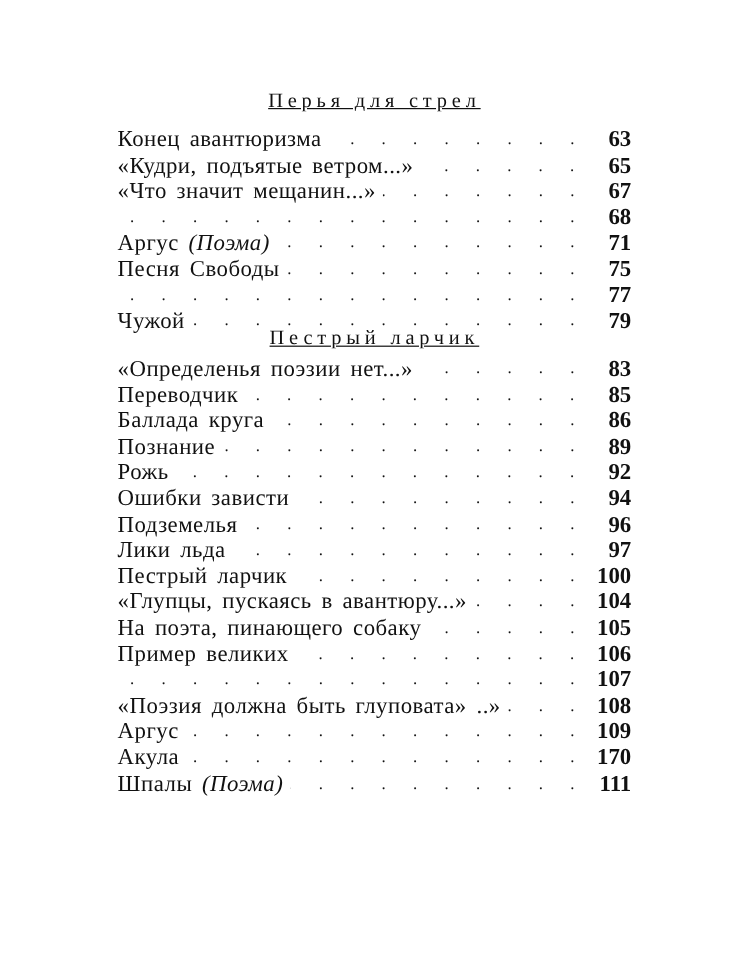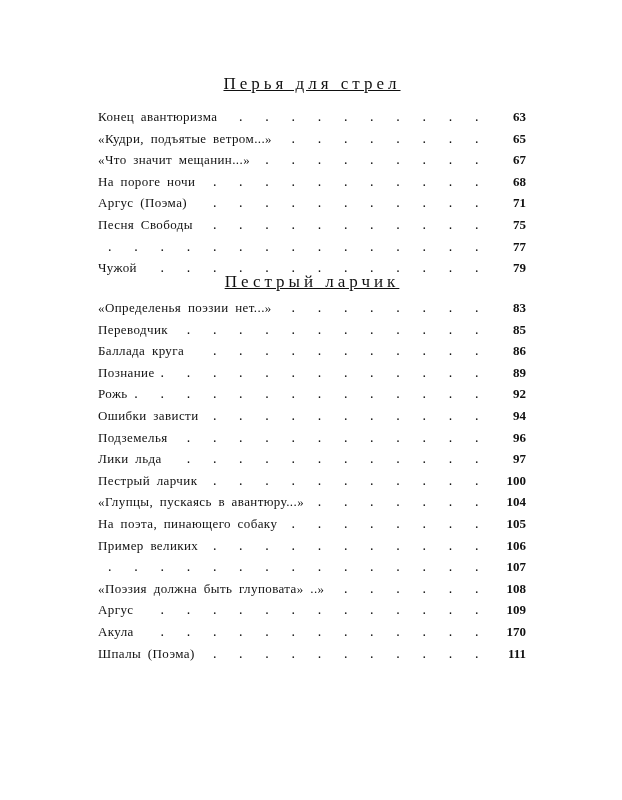--- a/index.html
+++ b/index.html
@@ -19,25 +19,25 @@
       height: 24px; line-height: 24px; text-decoration: underline;
     }
     .st1 { position: absolute; top: 72px; left: 0; right: 0; }
     .st2 { position: absolute; top: 270px; left: 0; right: 0; }
     .list { position: absolute; left: 0; right: 0; }
     .l1 { top: 106px; }
     .l2 { top: 297px; }
     .row {
       display: flex; align-items: center;
       height: 21.6px; line-height: 21.6px;
-      font-size: 13px;
+      font-size: 19px;
       white-space: nowrap;
     }
     .title { flex: 0 0 auto; letter-spacing: 0.4px; word-spacing: 3px; }
-    .title .it { }
+    .title .it { font-style: italic; }
     .dots {
       flex: 1 1 auto; overflow: hidden; margin: 0 8px 0 6px;
       text-align: right; letter-spacing: 9.6px; font-size: 14px;
       direction: rtl;
     }
     .dots::before { content: ". . . . . . . . . . . . . . . . . . . . . . . . . . . . . . . . . . . . . . . . . . . . . . . . . . . . . . . . ."; }
     .page-num { flex: 0 0 30px; text-align: right; font-weight: bold; }
   </style>
 </head>
 <body>
@@ -54,21 +54,20 @@
         <span class="title"><span>«Кудри, подъятые ветром...»</span></span>
         <span class="dots"></span>
         <span class="page-num">65</span>
       </div>
     <div class="row">
         <span class="title"><span>«Что значит мещанин...»</span></span>
         <span class="dots"></span>
         <span class="page-num">67</span>
       </div>
     <div class="row">
-        <span class="title"><span>На пороге ночи</span></span>
         <span class="dots"></span>
         <span class="page-num">68</span>
       </div>
     <div class="row">
         <span class="title"><span>Аргус</span> <span class="it">(Поэма)</span></span>
         <span class="dots"></span>
         <span class="page-num">71</span>
       </div>
     <div class="row">
         <span class="title"><span>Песня Свободы</span></span>

